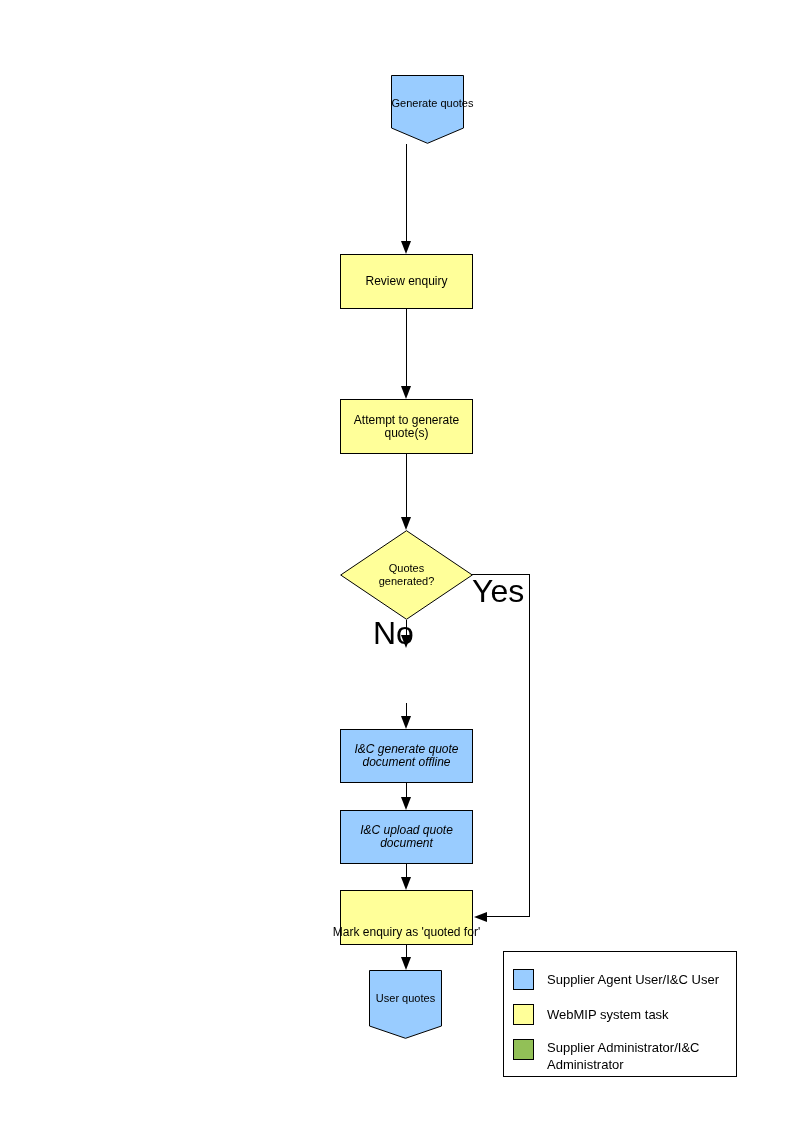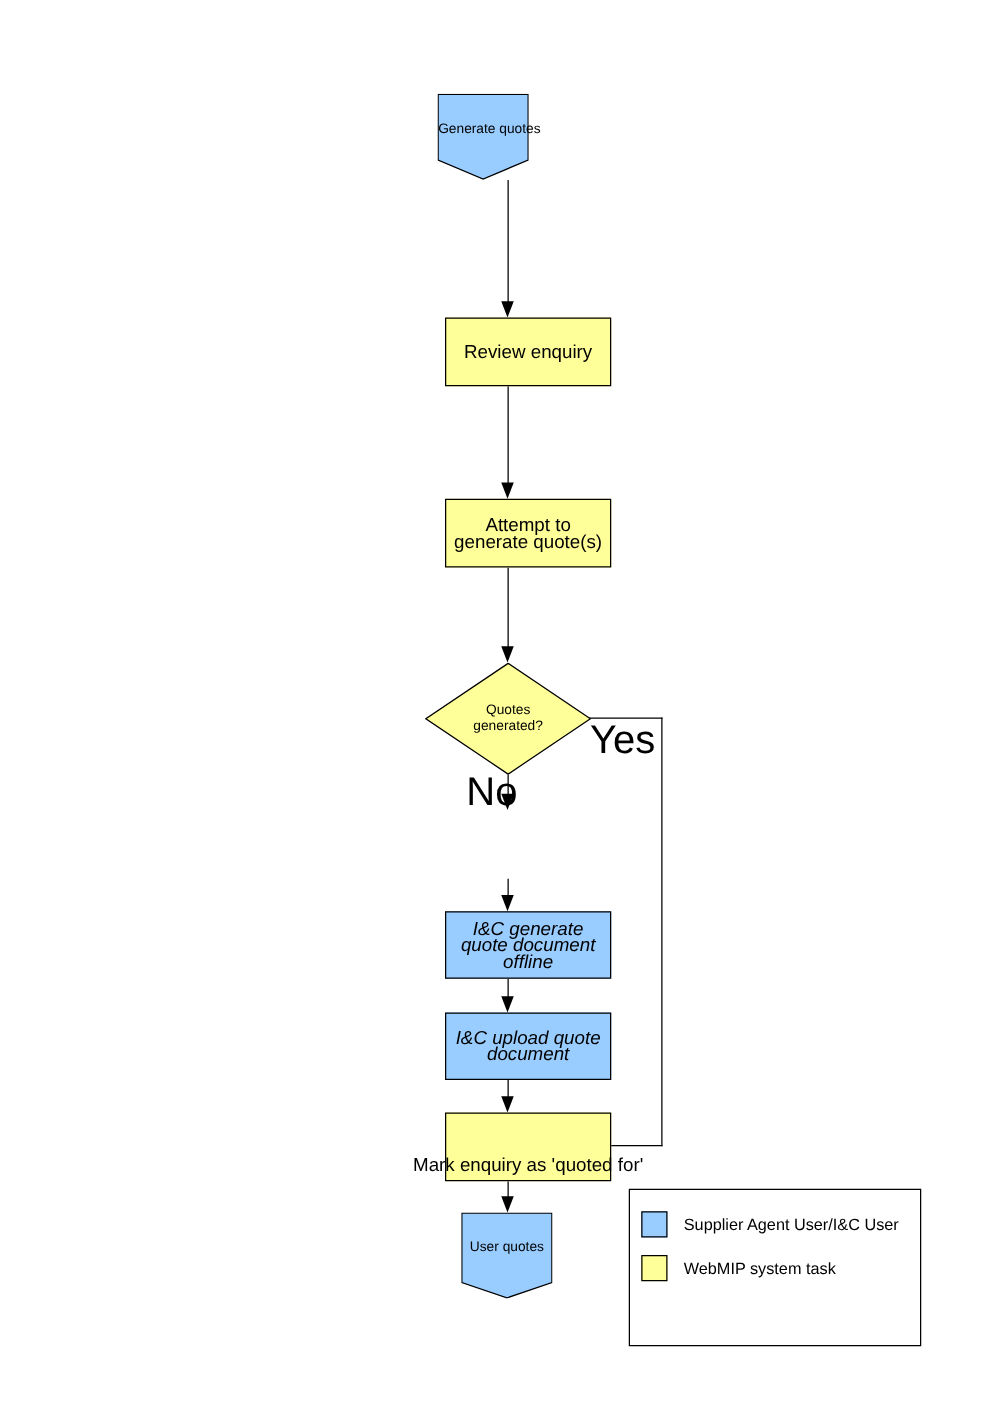--- a/index.html
+++ b/index.html
@@ -12,29 +12,29 @@
   #canvas {
     position: relative;
     width: 794px;
     height: 1123px;
     background: #ffffff;
     overflow: hidden;
   }
   
   .rect-node {
     position: absolute;
-    left: 356px;
+    left: 340px;
     width: 133px;
     box-sizing: border-box;
     border: 1px solid #000;
     display: flex;
     align-items: center;
     justify-content: center;
     text-align: center;
-    font-size: 15px;
+    font-size: 12px;
     line-height: 13px;
     padding: 0 3px;
   }
   .fill-yellow { background: #FFFF99; }
   .fill-blue   { background: #99CCFF; font-style: italic; }
   .shape-node { position: absolute; }
   .shape-node svg { display: block; }
   .shape-label {
     position: absolute;
     left: 0; top: 0; right: 0; bottom: 0;
@@ -130,21 +130,21 @@
   <div class="arrow-down" style="left:401px; top:957px"></div>
 
   <div class="hline" style="left:470px; top:574px; width:60px"></div>
   <div class="vline" style="left:529px; top:574px; height:343px"></div>
   <div class="hline" style="left:486px; top:916px; width:44px"></div>
   <div class="arrow-left" style="left:474px; top:912px"></div>
 
   <div class="edge-label" style="left:472px; top:578px">Yes</div>
   <div class="edge-label" style="left:373px; top:620px">No</div>
 
-  <div class="shape-node" style="left:350px; top:75px; width:83px; height:69px">
+  <div class="shape-node" style="left:391px; top:75px; width:83px; height:69px">
     <svg width="73" height="69" viewBox="0 0 73 69">
       <polygon points="0.5,0.5 72.5,0.5 72.5,53 36.5,68.3 0.5,53" fill="#99CCFF" stroke="#000" stroke-width="1"></polygon>
     </svg>
     <div class="shape-label" style="padding-bottom:13px">Generate quotes</div>
   </div>
 
   <div class="rect-node fill-yellow" style="top:254px; height:55px">
     <span>Review enquiry</span>
   </div>
 
@@ -183,15 +183,19 @@
 
   <div id="legend">
     <div class="legend-row" style="top:52px">
       <div class="legend-swatch" style="background: rgb(255, 255, 153);"></div>
       <div class="legend-label">WebMIP system task</div>
     </div>
     <div class="legend-row" style="top:17px">
       <div class="legend-swatch" style="background: rgb(153, 204, 255);"></div>
       <div class="legend-label">Supplier Agent User/I&amp;C User</div>
     </div>
+    <div class="legend-row top-align" style="top:87px">
+      <div class="legend-swatch" style="background: rgb(146, 192, 87);"></div>
+      <div class="legend-label">Supplier Administrator/I&amp;C Administrator</div>
+    </div>
   </div>
 
 </div>
 
 </body></html>

